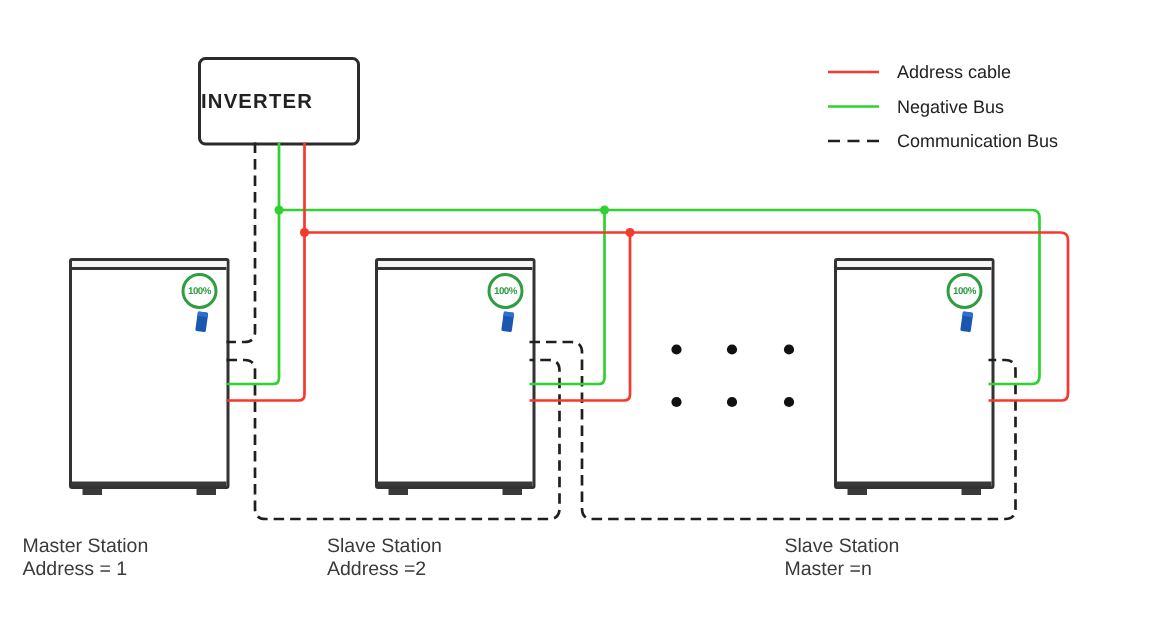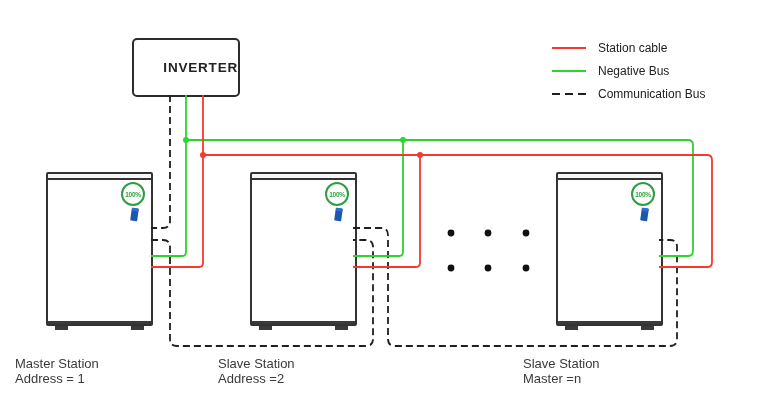--- a/index.html
+++ b/index.html
@@ -4,21 +4,21 @@
 <style>
   html,body{margin:0;padding:0;background:#fff;}
   #stage{
     position:relative;width:768px;height:415px;background:#ffffff;
     font-family:"Liberation Sans",sans-serif;overflow:hidden;
   }
   
   .inverter{
     position:absolute;left:132px;top:38px;width:104px;height:55px;
     border:2px solid #2b2b2b;border-radius:5px;background:#fff;
-    display:flex;align-items:center;justify-content:flex-end;
+    display:flex;align-items:center;justify-content:flex-start;
     font-size:13.5px;font-weight:600;letter-spacing:0.8px;color:#222;
     z-index:2;
   }
   .battery{
     position:absolute;width:103px;height:150px;top:172px;
     border:2px solid #333;border-radius:2px;background:#fff;z-index:2;
   }
   .battery .top-bar{
     position:absolute;left:0;right:0;top:0;height:4px;
     background:#f6f6f6;border-bottom:2px solid #333;
@@ -108,21 +108,21 @@
   <div class="station-label" style="left:523px">
     <div>Slave Station</div>
     <div>Master =n</div>
   </div>
 
   <div class="legend">
     <div class="legend-item">
       <svg width="36" height="8">
         <line x1="1" y1="4" x2="35" y2="4" stroke-width="1.8" stroke="#f5392e"></line>
       </svg>
-      <span class="lg-label">Station cable</span>
+      <span class="lg-label">Address cable</span>
     </div>
     <div class="legend-item">
       <svg width="36" height="8">
         <line x1="1" y1="4" x2="35" y2="4" stroke-width="1.8" stroke="#2fd22f"></line>
       </svg>
       <span class="lg-label">Negative Bus</span>
     </div>
     <div class="legend-item">
       <svg width="36" height="8">
         <line x1="1" y1="4" x2="35" y2="4" stroke-width="1.8" stroke-dasharray="8 5" stroke="#1f1f1f"></line>

